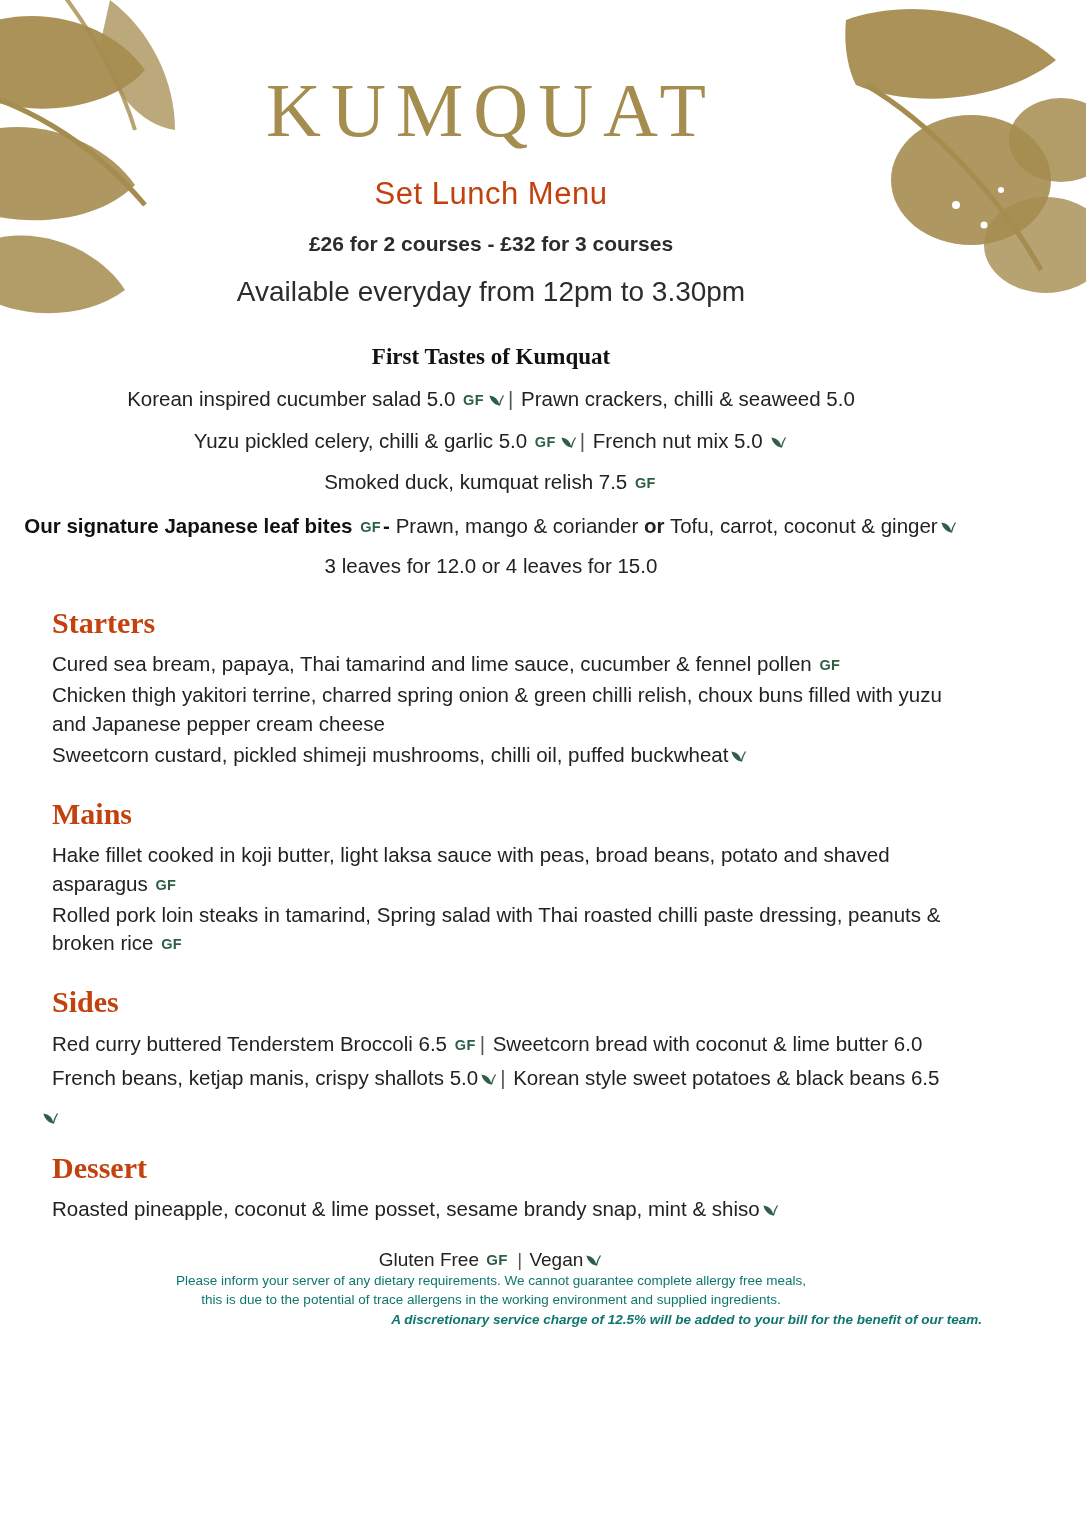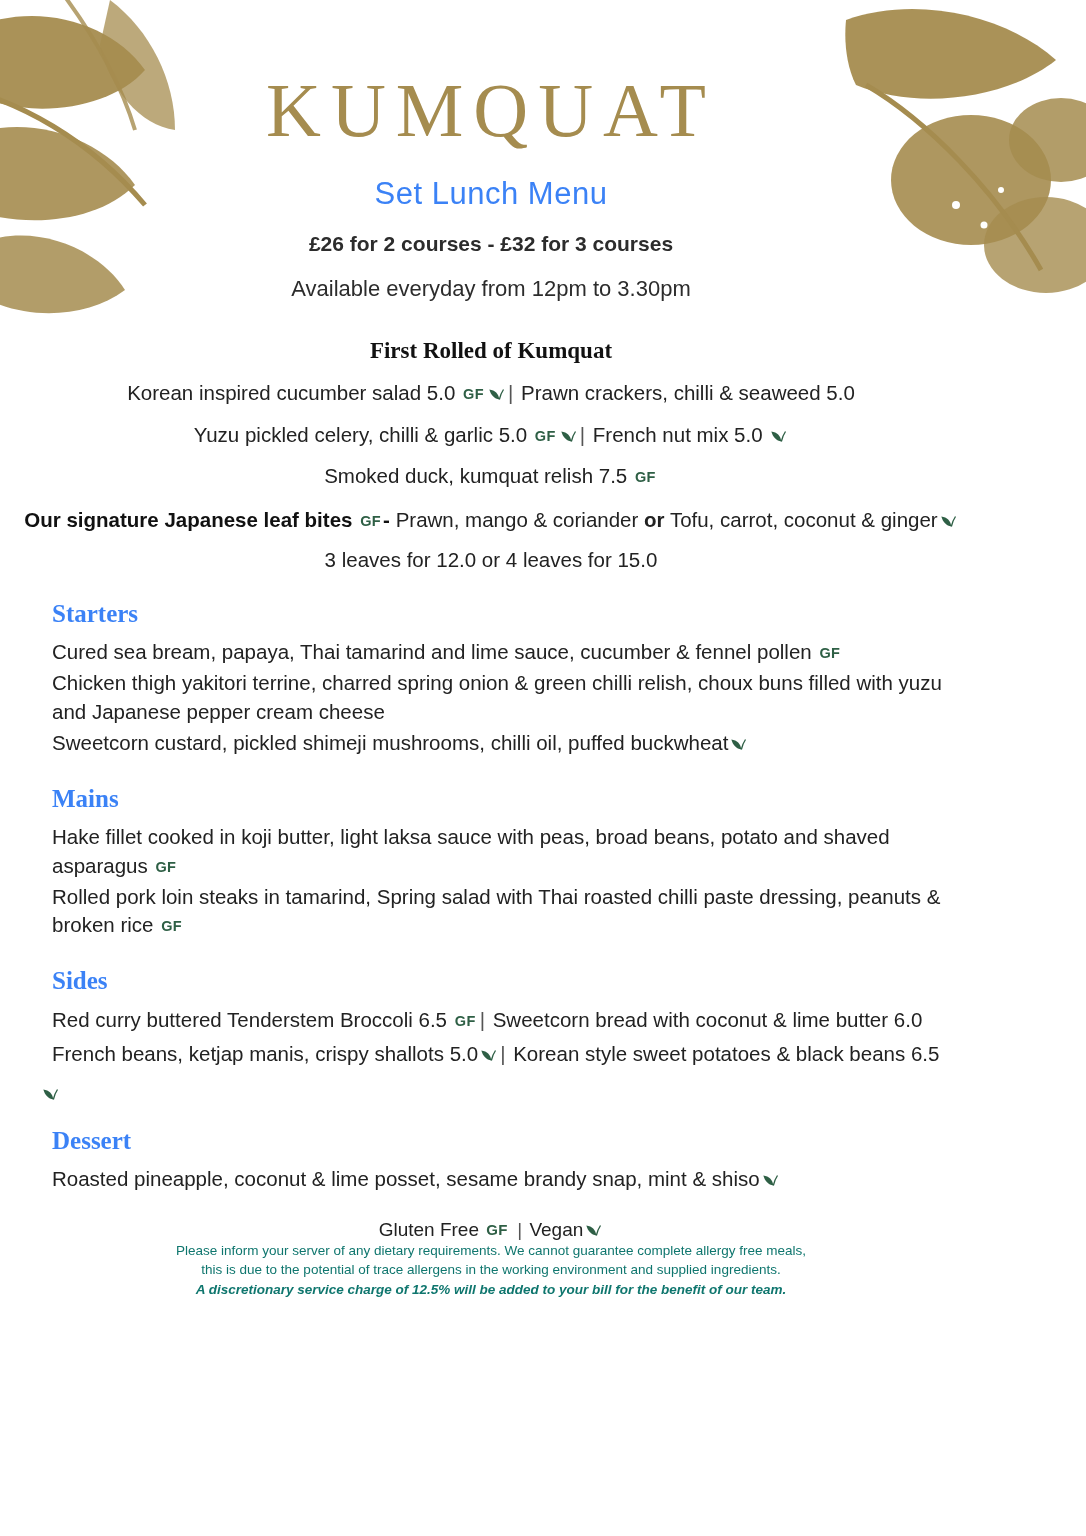--- a/index.html
+++ b/index.html
@@ -46,34 +46,34 @@
   .tagline {
     text-align: center;
     font-size: 22px;
     letter-spacing: 5px;
     color: #2c2c2c;
     margin-top: 22px;
   }
   .menu-title {
     text-align: center;
     font-size: 31px;
-    color: #3b82f6;
+    color: #c2410c;
     margin-top: 28px;
     letter-spacing: 0.5px;
   }
   .price-line {
     text-align: center;
     font-size: 21px;
     color: #2c2c2c;
     margin-top: 20px;
     font-weight: bold;
   }
   .avail-line {
     text-align: center;
-    font-size: 22px;
+    font-size: 28px;
     color: #2c2c2c;
     margin-top: 20px;
   }
 
   
   .section-center-title {
     text-align: center;
     font-family: "Liberation Serif", serif;
     font-weight: bold;
     font-size: 23px;
@@ -99,22 +99,22 @@
     padding: 0 2px;
   }
 
   
   .body-wrap {
     padding: 0 38px 0 52px;
   }
   .sec-title {
     font-family: "Liberation Serif", serif;
     font-weight: bold;
-    font-size: 25px;
-    color: #3b82f6;
+    font-size: 30px;
+    color: #c2410c;
     margin-top: 28px;
     margin-bottom: 10px;
   }
   .item {
     font-size: 20.5px;
     color: #222;
     line-height: 1.38;
     margin-bottom: 3px;
   }
   .sides .item { line-height: 1.45; margin-bottom: 4px; }
@@ -151,20 +151,21 @@
   }
   .legend .gf { font-size: 15px; }
   .fine {
     font-size: 13.5px;
     color: #0f766e;
     line-height: 1.45;
   }
   .fine.italic {
     font-style: italic;
     font-weight: 600;
+    text-align: right;
   }
 </style>
 </head>
 <body>
 
 <svg class="deco deco-left" width="300" height="360" viewBox="0 0 300 360" aria-hidden="true">
   <g fill="#a58c4f">
     <path d="M10,40 C70,10 150,30 185,80 C150,120 70,130 15,105 C5,85 5,60 10,40 Z" opacity="0.95"></path>
     <path d="M0,150 C60,120 140,145 175,195 C135,235 55,240 0,215 Z" opacity="0.9"></path>
     <path d="M30,250 C80,235 140,260 165,300 C125,330 60,330 20,305 Z" opacity="0.85"></path>
@@ -187,21 +188,21 @@
   </g>
 </svg>
 
 <div class="page">
 
   <h1 class="brand">KUMQUAT</h1>
   <div class="menu-title">Set Lunch Menu</div>
   <div class="price-line">£26 for 2 courses - £32 for 3 courses</div>
   <div class="avail-line">Available everyday from 12pm to 3.30pm</div>
 
-  <div class="section-center-title">First Rolled of Kumquat</div>
+  <div class="section-center-title">First Tastes of Kumquat</div>
 
   <div class="ft-row">
     <span>Korean inspired cucumber salad</span>
     <span class="price">5.0</span>
     <span class="gf">GF</span><span class="vg"><svg viewBox="0 0 20 18" width="18" height="15">
           <path d="M2,3 C9,4 13,8 14,15 C8,14 4,10 2,3 Z" fill="#2e5f45"></path>
           <path d="M14,15 C15,10 17,6 19,3" stroke="#2e5f45" stroke-width="1.6" fill="none"></path>
         </svg></span><span class="sep">|</span>
     <span>Prawn crackers, chilli &amp; seaweed</span>
     <span class="price">5.0</span>

